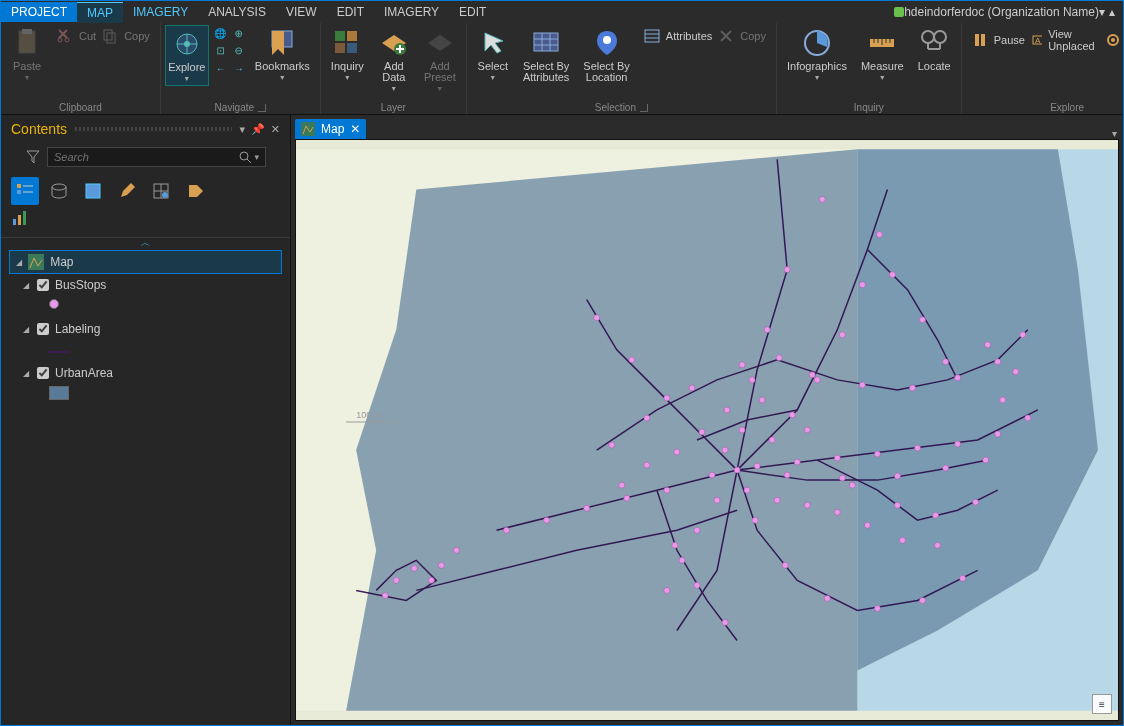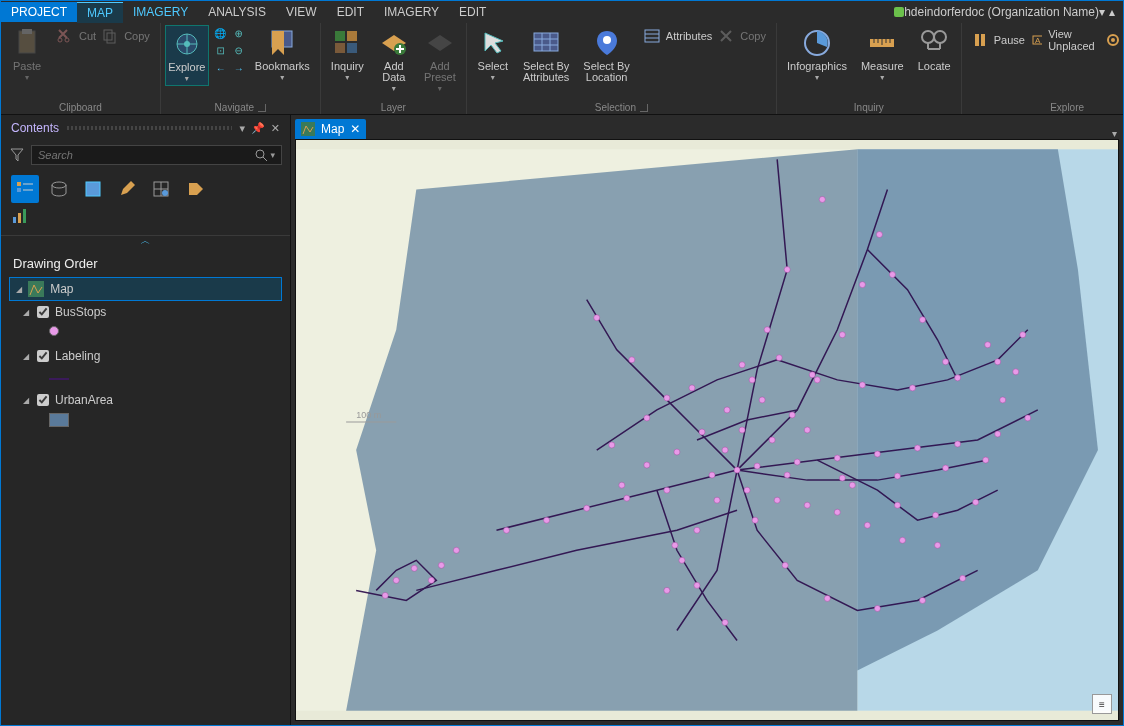--- a/index.html
+++ b/index.html
@@ -25,25 +25,25 @@
 .smallbtn { display: flex; align-items: center; gap: 6px; font-size: 11px; color: #ccc; cursor: pointer; padding: 1px 2px; }
 .smallbtn.disabled { opacity: 0.45; }
 .smallbtn .sicn { width: 16px; height: 16px; }
 .explore-box { border: 1px solid #0f766e; background: #1a3a4a; padding: 2px; display: flex; flex-direction: column; align-items: center; }
 .explore-nav { display: flex; flex-direction: column; gap: 1px; align-items: center; margin-left: 2px; }
 .navrow { display: flex; gap: 2px; }
 .navbtn { width: 16px; height: 16px; display: flex; align-items: center; justify-content: center; font-size: 10px; color: #5bb; cursor: pointer; }
 .mainarea { display: flex; height: calc(100% - 114px); }
 .contents { width: 290px; background: #262626; border-right: 1px solid #111; display: flex; flex-direction: column; }
 .contents-hdr { display: flex; align-items: center; padding: 6px 10px; background: #262626; }
-.contents-title { font-size: 12px; color: #c4b5fd; }
+.contents-title { font-size: 14px; color: #eab308; }
 .contents-hdr .dots { flex: 1; margin: 0 8px; height: 4px; background: repeating-linear-gradient(90deg, #444 0 2px, transparent 2px 4px); }
 .contents-ctrl { display: flex; gap: 6px; font-size: 11px; color: #aaa; }
 .contents-ctrl span { cursor: pointer; }
-.filterrow { display: flex; align-items: center; padding: 4px 8px; gap: 6px; }
+.filterrow { display: flex; align-items: center; padding: 4px 24px; gap: 6px; }
 .filticon { width: 16px; height: 16px; color: #999; }
 .searchbox { flex: 1; background: #1a1a1a; border: 1px solid #444; display: flex; align-items: center; padding: 2px 6px; }
 .searchbox input { flex: 1; background: none; border: none; color: #ccc; font-size: 11px; font-style: italic; outline: none; }
 .iconrow { display: flex; gap: 6px; padding: 6px 10px 2px; }
 .iconrow .ib { width: 28px; height: 28px; display: flex; align-items: center; justify-content: center; cursor: pointer; border-radius: 2px; }
 .iconrow .ib.active { background: #0078d4; }
 .iconrow2 { display: flex; padding: 2px 10px 8px; border-bottom: 1px solid #3a3a3a; }
 .collapse-chev { text-align: center; color: #4ec9ff; font-size: 10px; cursor: pointer; margin-top: -2px; }
 .drawing { padding: 8px 12px 6px; font-size: 13px; color: #eee; }
 .layerlist { padding: 0 8px; font-size: 12px; }
@@ -370,21 +370,20 @@
         </div>
     </div>
     <div class="iconrow2">
       <div class="ib" style="width:28px;height:20px"><svg width="20" height="18">
             <rect x="2" y="10" width="3" height="6" fill="#5a9ada"></rect>
             <rect x="7" y="6" width="3" height="10" fill="#d8a050"></rect>
             <rect x="12" y="2" width="3" height="14" fill="#3a9a5a"></rect>
           </svg></div>
     </div>
     <div class="collapse-chev">︿</div>
-    <div class="drawing">Drawing Order</div>
     <div class="layerlist">
       <div class="maplayer">
         <span style="font-size:8px;color:#aaa">◢</span>
         <svg width="16" height="16">
             <rect width="16" height="16" fill="#3a7a5a"></rect>
             <path d="M2 14 L6 4 L10 12 L14 6" stroke="#d8a050" fill="none"></path>
           </svg>
         <span>Map</span>
       </div>
       <div class="layer">

